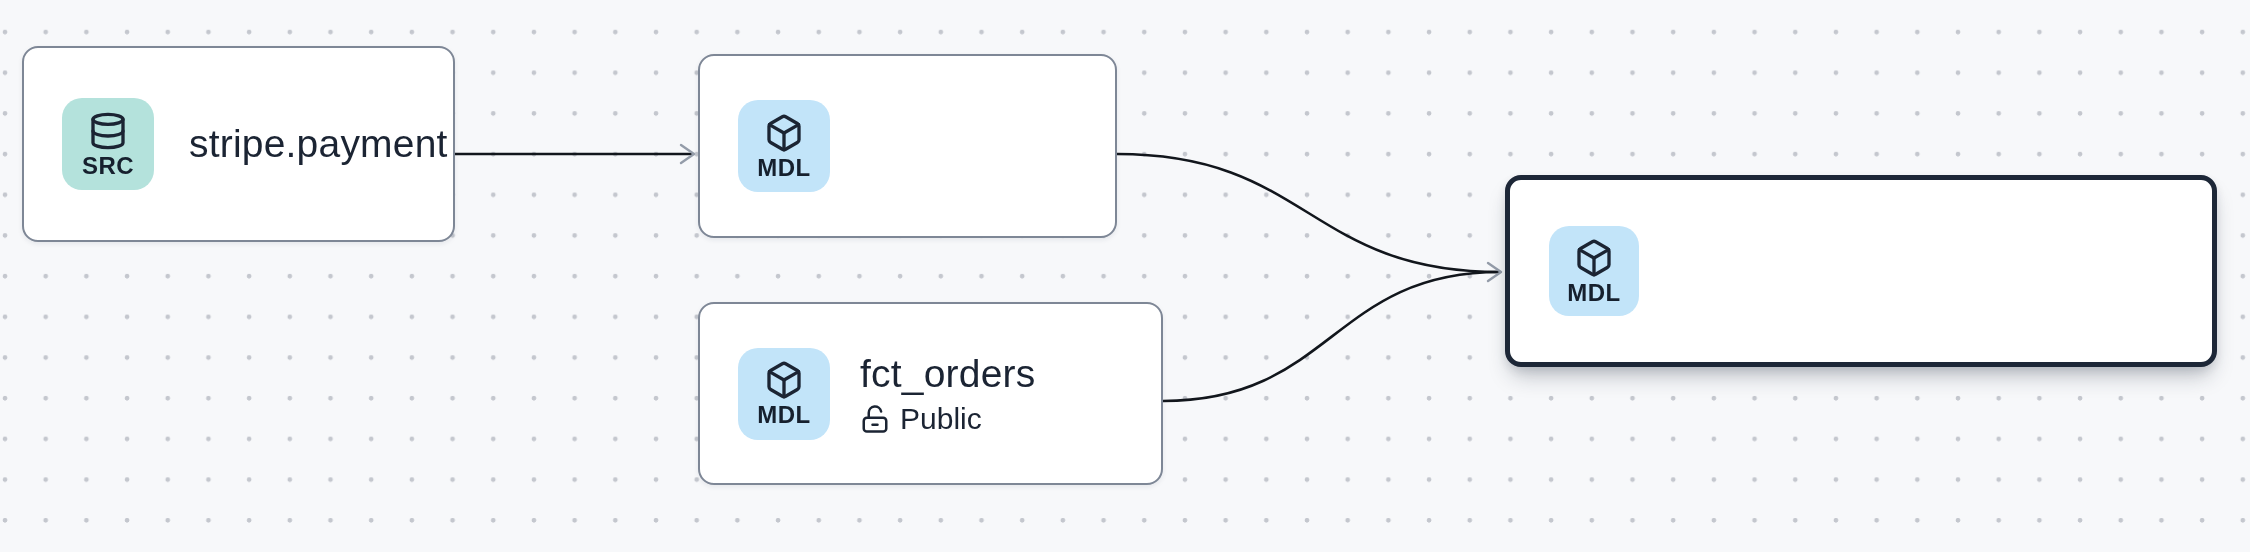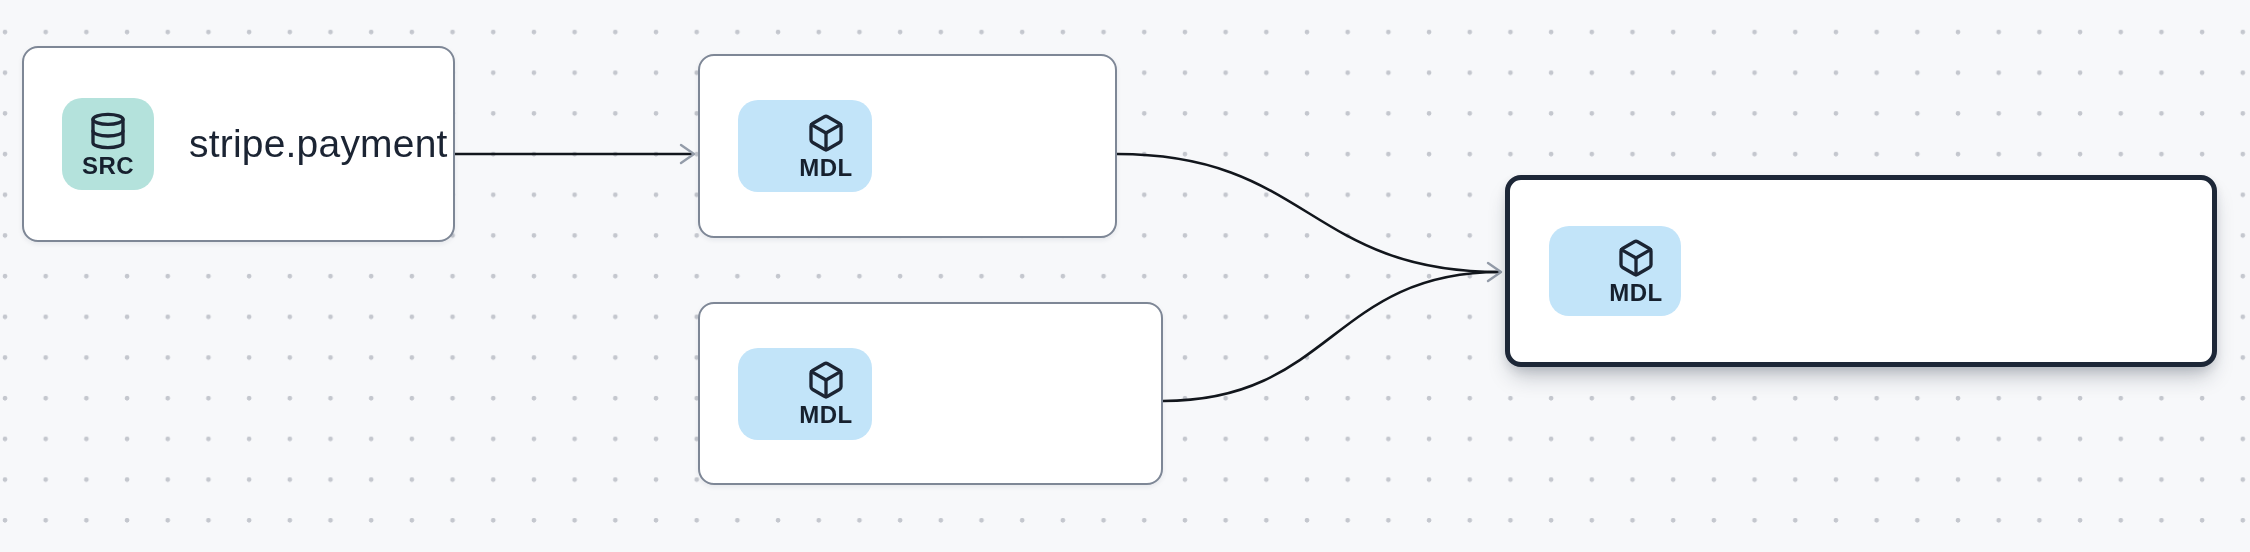--- a/index.html
+++ b/index.html
@@ -57,21 +57,21 @@
     width: 92px;
     height: 92px;
     border-radius: 20px;
     display: flex;
     flex-direction: column;
     align-items: center;
     justify-content: center;
     gap: 1px;
   }
   .tile-src { background: #b4e2dc; }
-  .tile-mdl { background: #c2e4f9; padding-left: 42px; }
+  .tile-mdl { background: #c2e4f9; }
   .tile svg { display: block; }
   .badge {
     font-size: 24px;
     font-weight: 700;
     letter-spacing: 0.5px;
     color: #16202e;
     line-height: 1;
     margin-top: 2px;
   }
   .node-text {
@@ -152,20 +152,31 @@
 
   <div class="node" style="left:698px; top:302px; width:465px; height:183px;">
     <div class="tile tile-mdl">
       <svg viewBox="0 0 24 24" width="40" height="40">
         <path class="glyph-stroke" d="M21 16V8a2 2 0 0 0-1-1.73l-7-4a2 2 0 0 0-2 0l-7 4A2 2 0 0 0 3 8v8a2 2 0 0 0 1 1.73l7 4a2 2 0 0 0 2 0l7-4A2 2 0 0 0 21 16z"></path>
         <polyline class="glyph-stroke" points="3.27 6.96 12 12.01 20.73 6.96"></polyline>
         <line class="glyph-stroke" x1="12" y1="22.08" x2="12" y2="12"></line>
       </svg>
       <div class="badge">MDL</div>
     </div>
+    <div class="node-text" style="margin-left:30px;">
+      <div class="node-title">fct_orders</div>
+      <div class="node-sub">
+        <svg viewBox="0 0 24 24" width="30" height="30">
+          <rect class="glyph-stroke" x="3" y="11" width="18" height="11" rx="2.5" ry="2.5"></rect>
+          <path class="glyph-stroke" d="M7 11V7a5 5 0 0 1 9.9-1"></path>
+          <line class="glyph-stroke" x1="10" y1="16.5" x2="14" y2="16.5"></line>
+        </svg>
+        <div class="node-sub-label">Public</div>
+      </div>
+    </div>
   </div>
 
   <div class="node selected" style="left:1505px; top:175px; width:712px; height:192px; padding-left:39px;">
     <div class="tile tile-mdl" style="width:90px; height:90px;">
       <svg viewBox="0 0 24 24" width="40" height="40">
         <path class="glyph-stroke" d="M21 16V8a2 2 0 0 0-1-1.73l-7-4a2 2 0 0 0-2 0l-7 4A2 2 0 0 0 3 8v8a2 2 0 0 0 1 1.73l7 4a2 2 0 0 0 2 0l7-4A2 2 0 0 0 21 16z"></path>
         <polyline class="glyph-stroke" points="3.27 6.96 12 12.01 20.73 6.96"></polyline>
         <line class="glyph-stroke" x1="12" y1="22.08" x2="12" y2="12"></line>
       </svg>
       <div class="badge">MDL</div>

